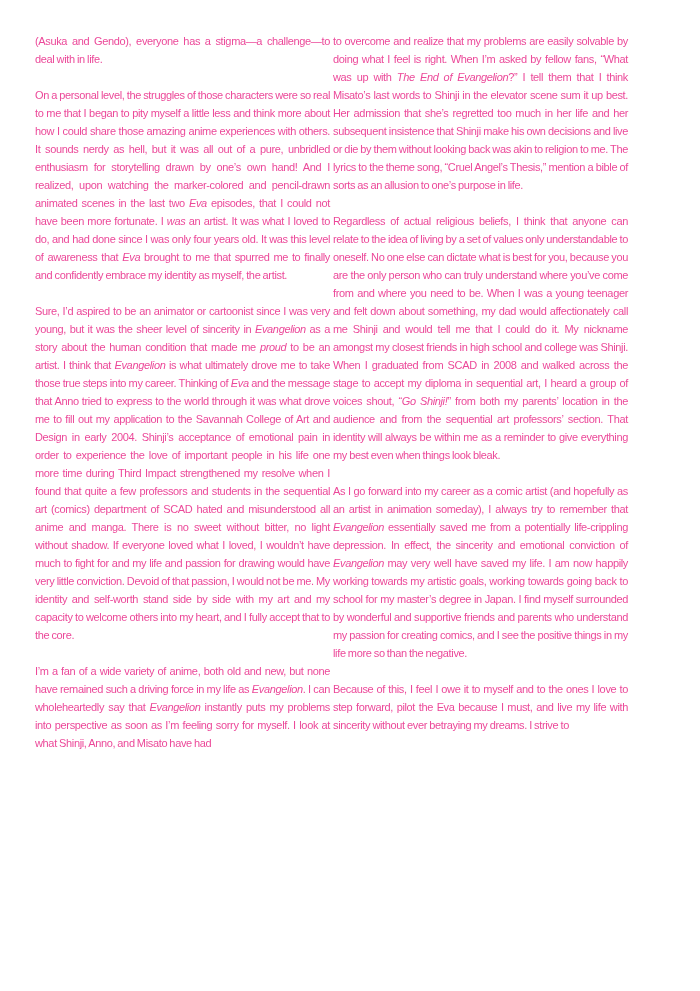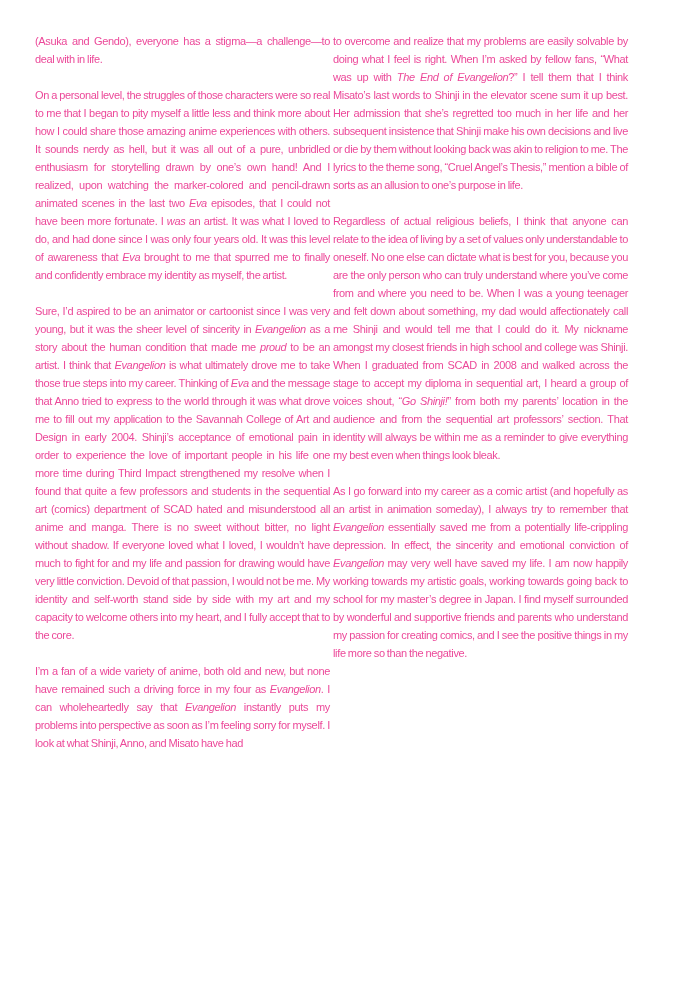--- a/index.html
+++ b/index.html
@@ -25,20 +25,21 @@
     em { font-style: italic; }
   </style>
 </head>
 <body>
 
 <div class="page">
   <div class="col left">
       <p><span>(Asuka and Gendo), everyone has a stigma—a challenge—to deal with in life.</span></p>
       <p><span>On a personal level, the struggles of those characters were so real to me that I began to pity myself a little less and think more about how I could share those amazing anime experiences with others. It sounds nerdy as hell, but it was all out of a pure, unbridled enthusiasm for storytelling drawn by one’s own hand! And I realized, upon watching the marker-colored and pencil-drawn animated scenes in the last two </span><em>Eva</em><span> episodes, that I could not have been more fortunate. I </span><em>was</em><span> an artist. It was what I loved to do, and had done since I was only four years old. It was this level of awareness that </span><em>Eva</em><span> brought to me that spurred me to finally and confidently embrace my identity as myself, the artist.</span></p>
       <p><span>Sure, I’d aspired to be an animator or cartoonist since I was very young, but it was the sheer level of sincerity in </span><em>Evangelion</em><span> as a story about the human condition that made me </span><em>proud</em><span> to be an artist. I think that </span><em>Evangelion</em><span> is what ultimately drove me to take those true steps into my career. Thinking of </span><em>Eva</em><span> and the message that Anno tried to express to the world through it was what drove me to fill out my application to the Savannah College of Art and Design in early 2004. Shinji’s acceptance of emotional pain in order to experience the love of important people in his life one more time during Third Impact strengthened my resolve when I found that quite a few professors and students in the sequential art (comics) department of SCAD hated and misunderstood all anime and manga. There is no sweet without bitter, no light without shadow. If everyone loved what I loved, I wouldn’t have much to fight for and my life and passion for drawing would have very little conviction. Devoid of that passion, I would not be me. My identity and self-worth stand side by side with my art and my capacity to welcome others into my heart, and I fully accept that to the core.</span></p>
-      <p><span>I’m a fan of a wide variety of anime, both old and new, but none have remained such a driving force in my four as </span><em>Evangelion</em><span>. I can wholeheartedly say that </span><em>Evangelion</em><span> instantly puts my problems into perspective as soon as I’m feeling sorry for myself. I look at what Shinji, Anno, and Misato have had</span></p>
+      <p><span>I’m a fan of a wide variety of anime, both old and new, but none have remained such a driving force in my life as </span><em>Evangelion</em><span>. I can wholeheartedly say that </span><em>Evangelion</em><span> instantly puts my problems into perspective as soon as I’m feeling sorry for myself. I look at what Shinji, Anno, and Misato have had</span></p>
     </div>
   <div class="col right">
       <p><span>to overcome and realize that my problems are easily solvable by doing what I feel is right. When I’m asked by fellow fans, “What was up with </span><em>The End of Evangelion</em><span>?” I tell them that I think Misato’s last words to Shinji in the elevator scene sum it up best. Her admission that she’s regretted too much in her life and her subsequent insistence that Shinji make his own decisions and live or die by them without looking back was akin to religion to me. The lyrics to the theme song, “Cruel Angel’s Thesis,” mention a bible of sorts as an allusion to one’s purpose in life.</span></p>
       <p><span>Regardless of actual religious beliefs, I think that anyone can relate to the idea of living by a set of values only understandable to oneself. No one else can dictate what is best for you, because you are the only person who can truly understand where you’ve come from and where you need to be. When I was a young teenager and felt down about something, my dad would affectionately call me Shinji and would tell me that I could do it. My nickname amongst my closest friends in high school and college was Shinji. When I graduated from SCAD in 2008 and walked across the stage to accept my diploma in sequential art, I heard a group of voices shout, “</span><em>Go Shinji!</em><span>” from both my parents’ location in the audience and from the sequential art professors’ section. That identity will always be within me as a reminder to give everything my best even when things look bleak.</span></p>
       <p><span>As I go forward into my career as a comic artist (and hopefully as an artist in animation someday), I always try to remember that </span><em>Evangelion</em><span> essentially saved me from a potentially life-crippling depression. In effect, the sincerity and emotional conviction of </span><em>Evangelion</em><span> may very well have saved my life. I am now happily working towards my artistic goals, working towards going back to school for my master’s degree in Japan. I find myself surrounded by wonderful and supportive friends and parents who understand my passion for creating comics, and I see the positive things in my life more so than the negative.</span></p>
+      <p><span>Because of this, I feel I owe it to myself and to the ones I love to step forward, pilot the Eva because I must, and live my life with sincerity without ever betraying my dreams. I strive to</span></p>
     </div>
 </div>
 
 </body></html>

